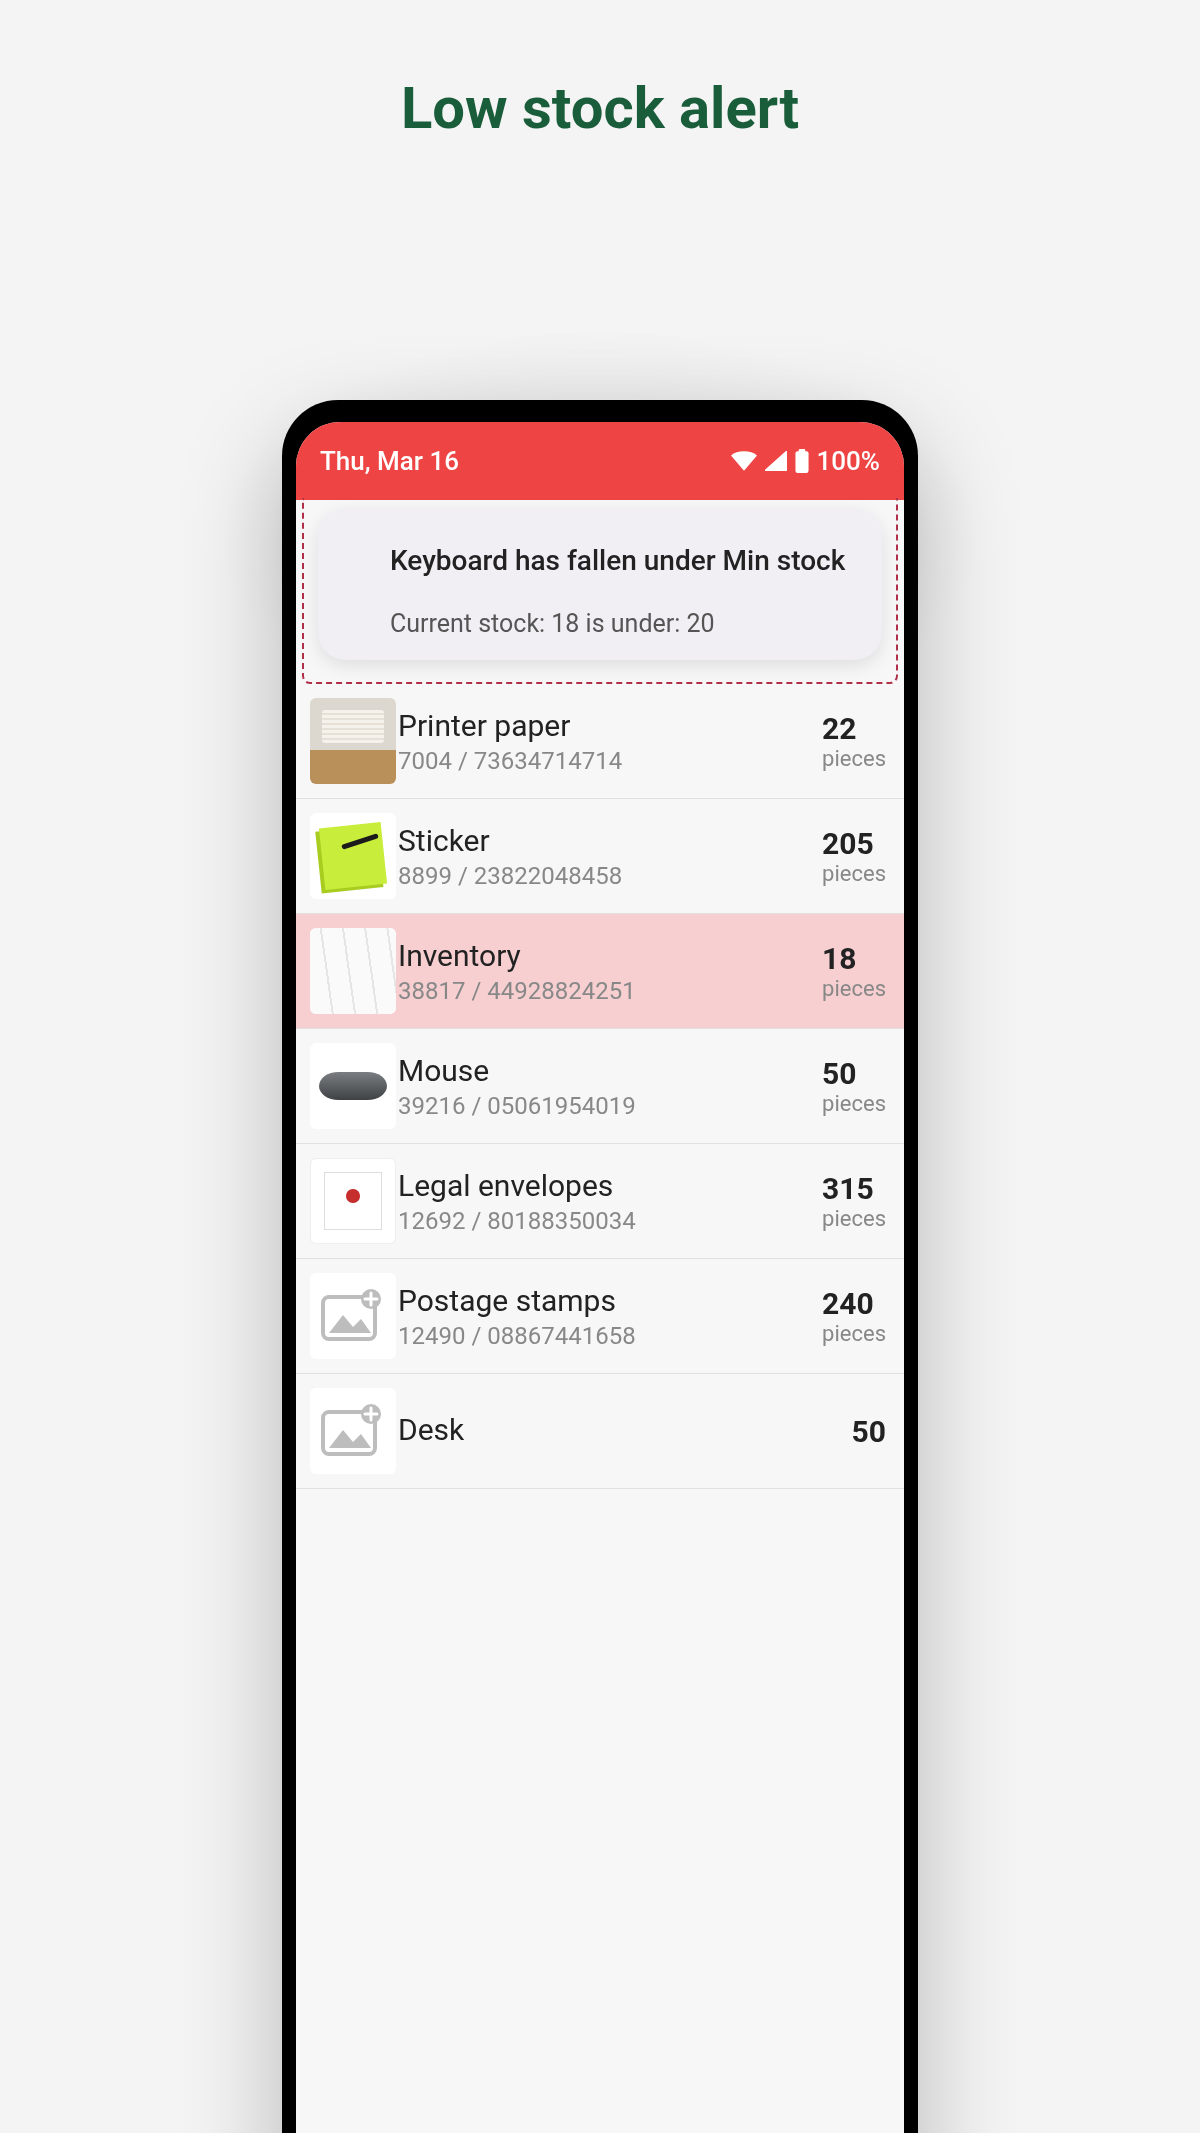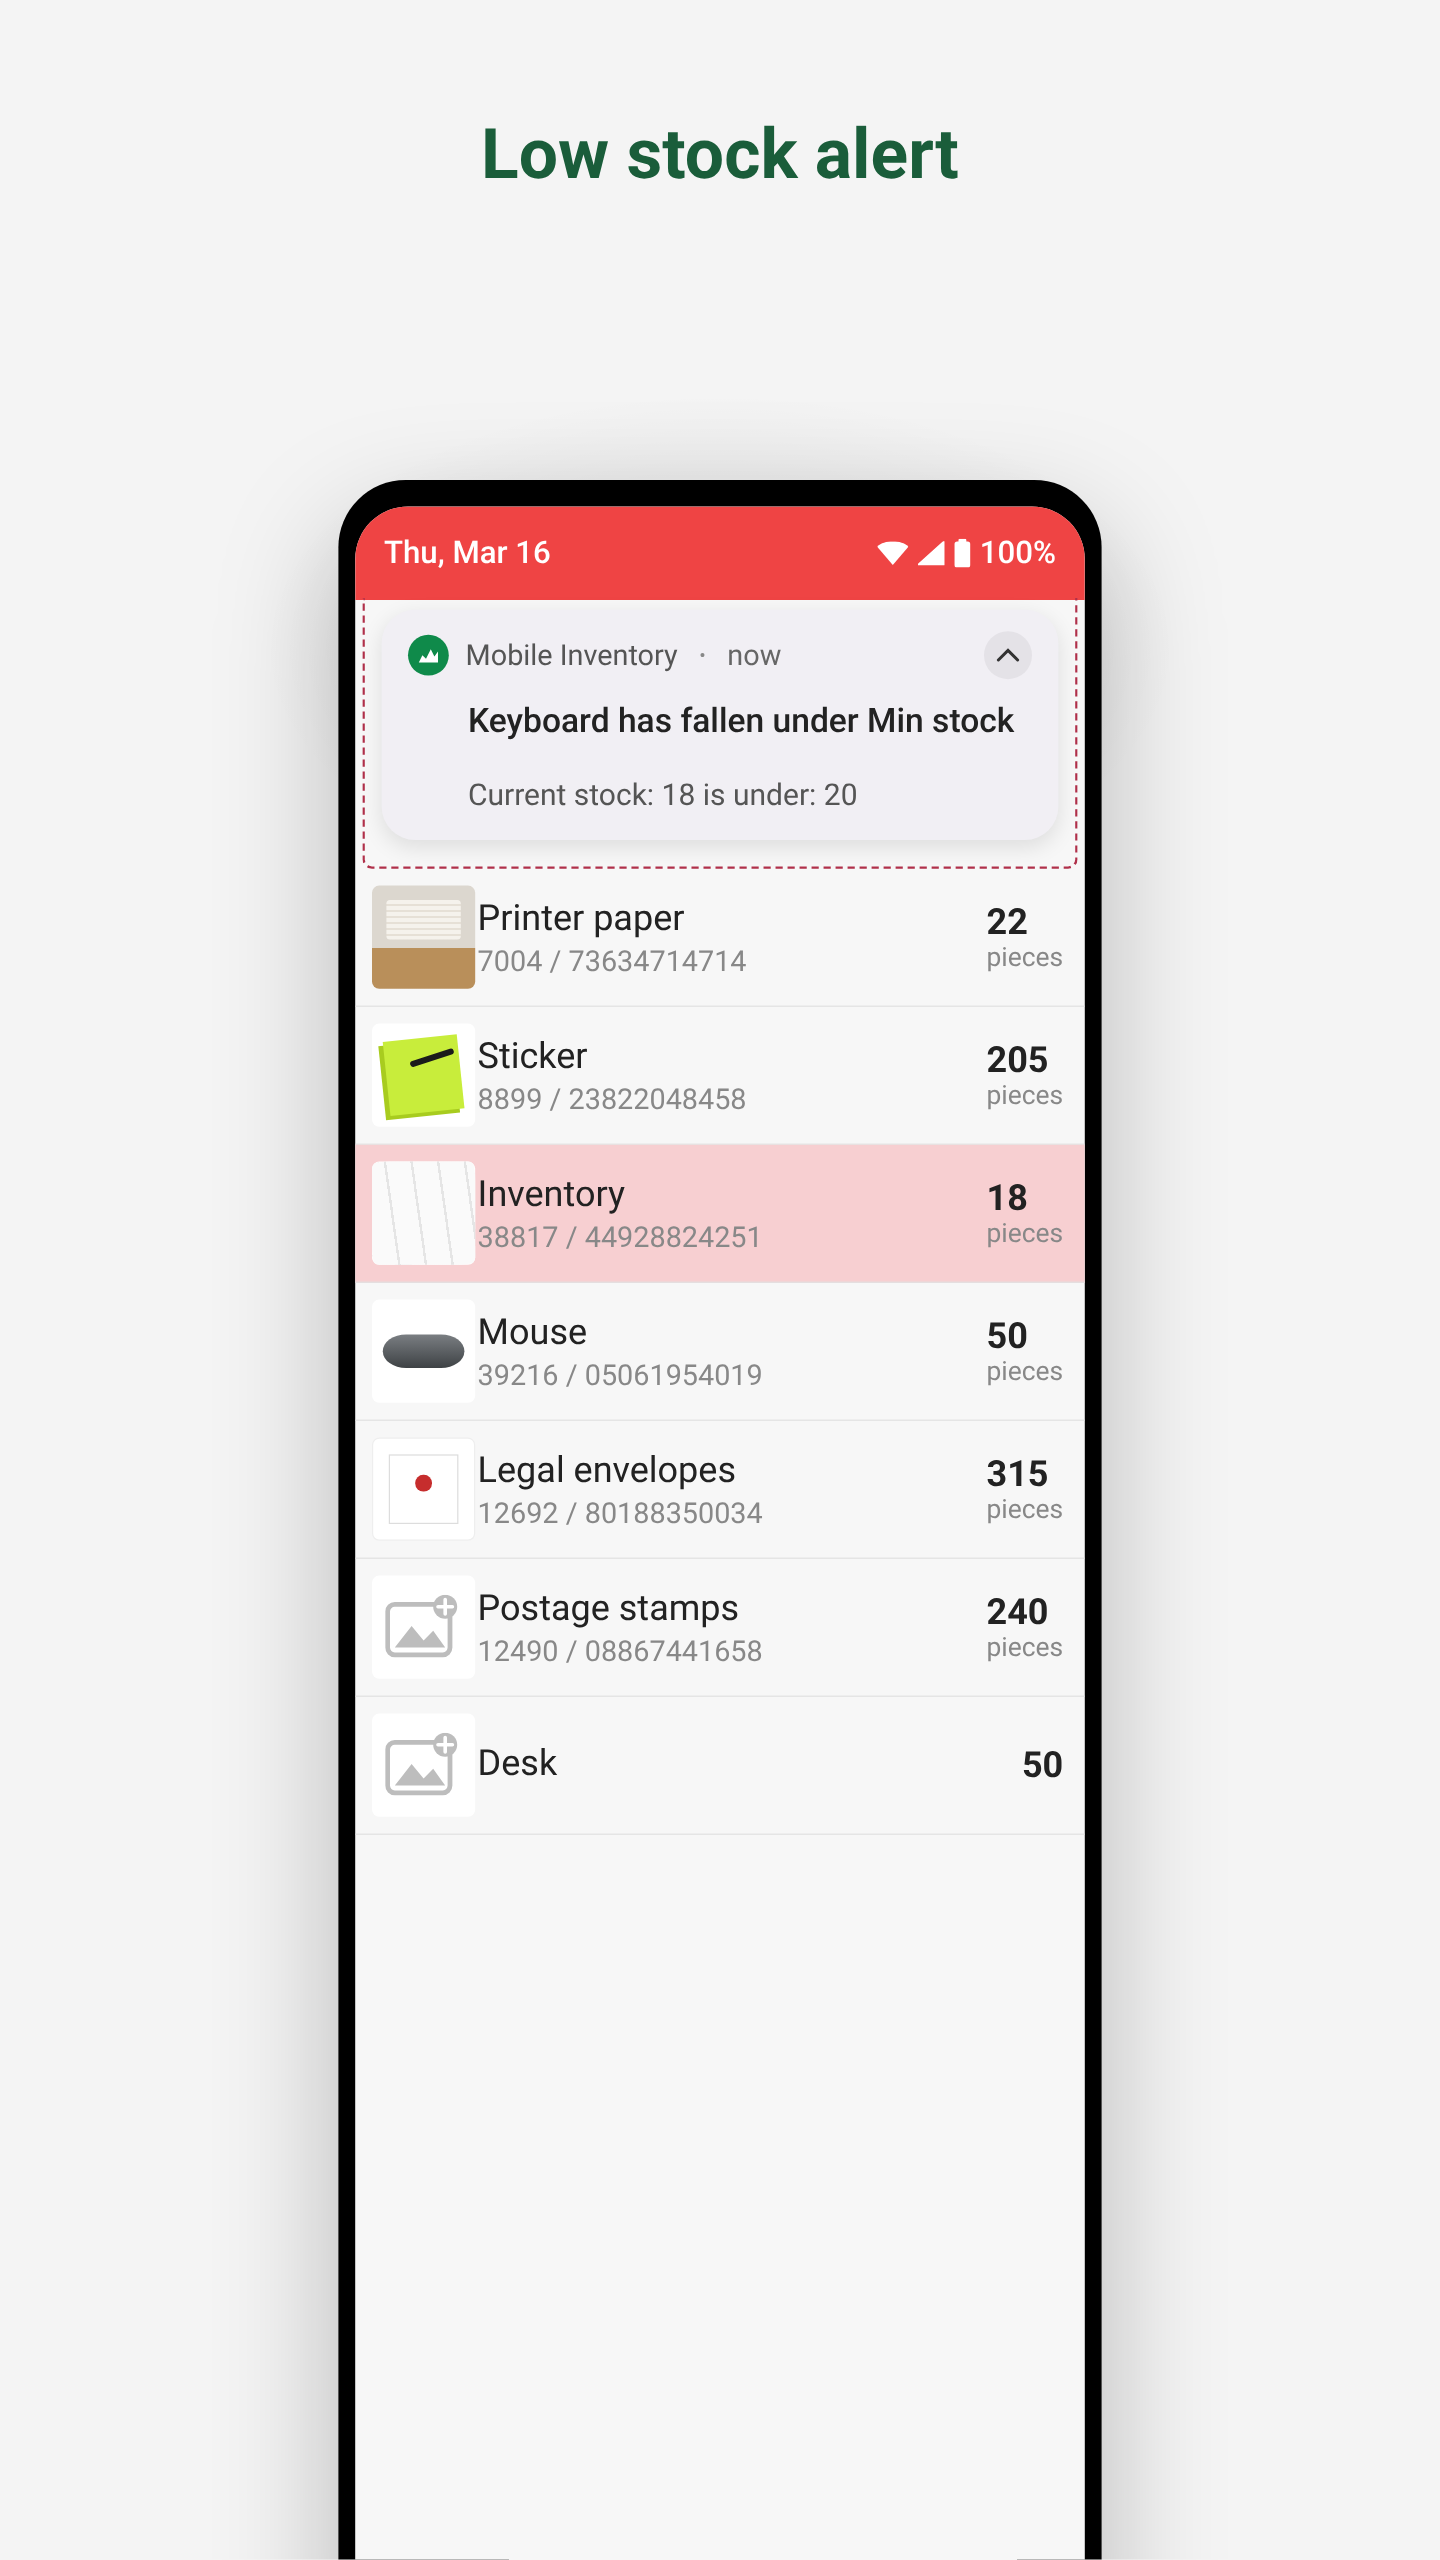--- a/index.html
+++ b/index.html
@@ -9,21 +9,21 @@
     background: #f4f4f4;
     font-family: -apple-system, BlinkMacSystemFont, "Segoe UI", Roboto, sans-serif;
     position: relative;
     overflow: hidden;
   }
   .page-title {
     font-size: 58px;
     font-weight: 700;
     color: #1a5d3a;
     text-align: center;
-    padding-top: 95px;
+    padding-top: 74px;
   }
   .radial-shadow {
     position: absolute;
     top: 290px;
     left: 50%;
     transform: translateX(-50%);
     width: 900px;
     height: 500px;
     background: radial-gradient(ellipse at center, rgba(0,0,0,0.10) 0%, rgba(0,0,0,0) 60%);
     pointer-events: none;
@@ -177,35 +177,20 @@
         <svg width="14" height="24" viewBox="0 0 12 22">
             <rect x="0" y="2" width="12" height="20" rx="2" fill="#fff"></rect>
             <rect x="3" y="0" width="6" height="3" rx="1" fill="#fff"></rect>
           </svg>
         <span>100%</span>
       </div>
     </div>
 
     <div class="notif-wrap">
       <div class="notif-card">
-        <div class="notif-header">
-          <div class="notif-app-icon">
-            <svg width="20" height="20" viewBox="0 0 20 20">
-                <path fill="#fff" d="M2 16L5 10L8 13L12 5L15 11L18 7v9H2z"></path>
-              </svg>
-          </div>
-          <span class="notif-app-label">Mobile Inventory</span>
-          <span class="notif-dot">•</span>
-          <span class="notif-time">now</span>
-          <div class="notif-collapse">
-            <svg width="20" height="12" viewBox="0 0 20 12">
-                <path fill="none" stroke="#333" stroke-width="2.5" stroke-linecap="round" d="M2 10L10 2L18 10"></path>
-              </svg>
-          </div>
-        </div>
         <div class="notif-title">Keyboard has fallen under Min stock</div>
         <div class="notif-body">Current stock: 18 is under: 20</div>
       </div>
     </div>
 
     <div class="list" id="inv-list">
         <div class="item">
           <div class="thumb thumb-paper"></div>
           <div class="item-mid">
             <div class="item-name">Printer paper</div>

